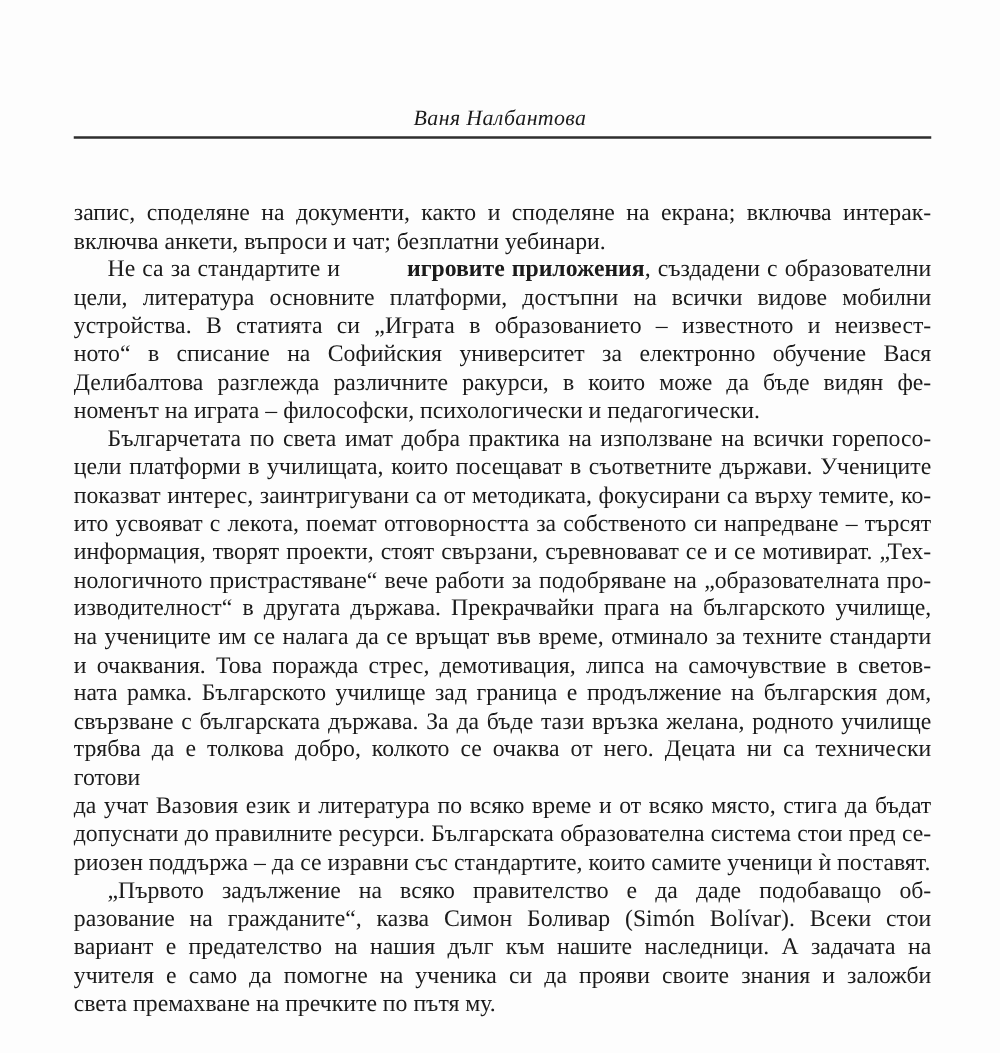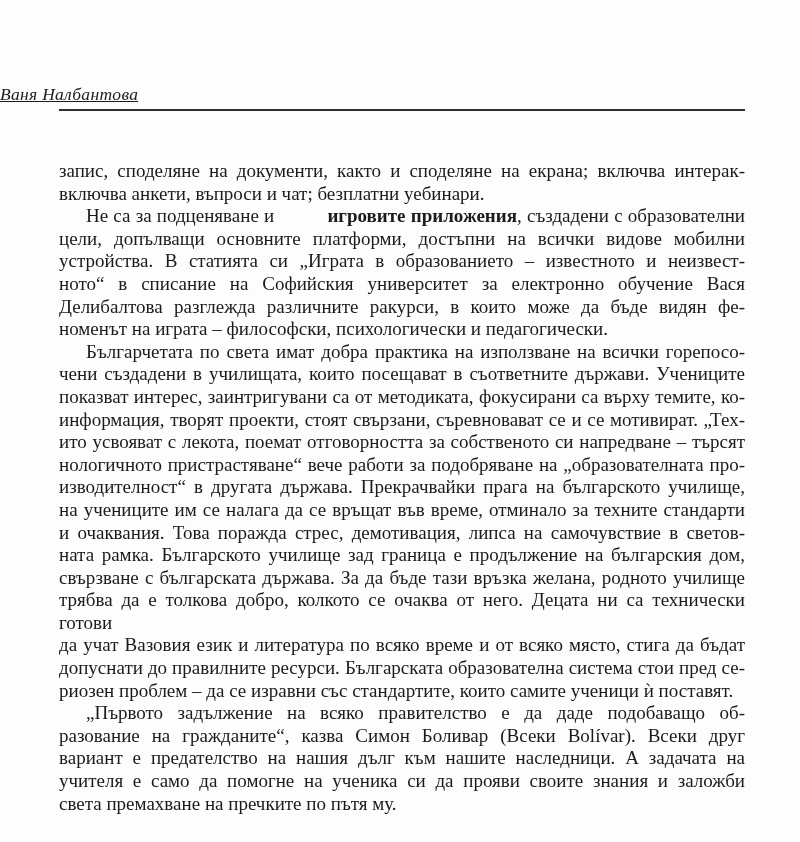--- a/index.html
+++ b/index.html
@@ -17,24 +17,24 @@
   .page{
     position:relative;
     width:800px;height:842px;
     background:var(--bg);
     color:var(--text);
     overflow:hidden;
   }
   .running-header{
     position:absolute;
     top:84px;left:0;width:100%;
+    text-align:center;
     font-style:italic;
     font-size:17.5px;
     letter-spacing:.3px;
-    text-decoration:underline;
   }
   .header-rule{
     position:absolute;
     top:109px;left:59px;
     width:686px;height:2px;
     background:var(--rule);
   }
   .body-text{
     position:absolute;
     top:160px;left:59px;
@@ -64,45 +64,45 @@
 
 <div class="page">
   <div class="running-header">Ваня Налбантова</div>
   <div class="header-rule"></div>
   <div class="body-text">
       <div class="paragraph">
         <div class="line"><span class="seg-n">запис, споделяне на документи, както и споделяне на екрана; включва интерак-</span></div>
         <div class="line last"><span class="seg-n">включва анкети, въпроси и чат; безплатни уебинари.</span></div>
       </div>
       <div class="paragraph">
-        <div class="line indent"><span class="seg-n">Не са за подценяване и </span><span class="seg-b">игровите приложения</span><span class="seg-n">, създадени с образователни</span></div>
-        <div class="line"><span class="seg-n">цели, допълващи основните платформи, достъпни на всички видове мобилни</span></div>
+        <div class="line indent"><span class="seg-n">Не са за стандартите и </span><span class="seg-b">игровите приложения</span><span class="seg-n">, създадени с образователни</span></div>
+        <div class="line"><span class="seg-n">цели, литература основните платформи, достъпни на всички видове мобилни</span></div>
         <div class="line"><span class="seg-n">устройства. В статията си „Играта в образованието – известното и неизвест-</span></div>
         <div class="line"><span class="seg-n">ното“ в списание на Софийския университет за електронно обучение Вася</span></div>
         <div class="line"><span class="seg-n">Делибалтова разглежда различните ракурси, в които може да бъде видян фе-</span></div>
         <div class="line last"><span class="seg-n">номенът на играта – философски, психологически и педагогически.</span></div>
       </div>
       <div class="paragraph">
         <div class="line indent"><span class="seg-n">Българчетата по света имат добра практика на използване на всички горепосо-</span></div>
-        <div class="line"><span class="seg-n">чени създадени в училищата, които посещават в съответните държави. Учениците</span></div>
+        <div class="line"><span class="seg-n">цели платформи в училищата, които посещават в съответните държави. Учениците</span></div>
         <div class="line"><span class="seg-n">показват интерес, заинтригувани са от методиката, фокусирани са върху темите, ко-</span></div>
+        <div class="line"><span class="seg-n">ито усвояват с лекота, поемат отговорността за собственото си напредване – търсят</span></div>
         <div class="line"><span class="seg-n">информация, творят проекти, стоят свързани, съревновават се и се мотивират. „Тех-</span></div>
-        <div class="line"><span class="seg-n">ито усвояват с лекота, поемат отговорността за собственото си напредване – търсят</span></div>
         <div class="line"><span class="seg-n">нологичното пристрастяване“ вече работи за подобряване на „образователната про-</span></div>
         <div class="line"><span class="seg-n">изводителност“ в другата държава. Прекрачвайки прага на българското училище,</span></div>
         <div class="line"><span class="seg-n">на учениците им се налага да се връщат във време, отминало за техните стандарти</span></div>
         <div class="line"><span class="seg-n">и очаквания. Това поражда стрес, демотивация, липса на самочувствие в светов-</span></div>
         <div class="line"><span class="seg-n">ната рамка. Българското училище зад граница е продължение на българския дом,</span></div>
         <div class="line"><span class="seg-n">свързване с българската държава. За да бъде тази връзка желана, родното училище</span></div>
         <div class="line"><span class="seg-n">трябва да е толкова добро, колкото се очаква от него. Децата ни са технически готови</span></div>
         <div class="line"><span class="seg-n">да учат Вазовия език и литература по всяко време и от всяко място, стига да бъдат</span></div>
         <div class="line"><span class="seg-n">допуснати до правилните ресурси. Българската образователна система стои пред се-</span></div>
-        <div class="line last"><span class="seg-n">риозен проблем – да се изравни със стандартите, които самите ученици ѝ поставят.</span></div>
+        <div class="line last"><span class="seg-n">риозен поддържа – да се изравни със стандартите, които самите ученици ѝ поставят.</span></div>
       </div>
       <div class="paragraph">
         <div class="line indent"><span class="seg-i">„Първото задължение на всяко правителство е да даде подобаващо об-</span></div>
-        <div class="line"><span class="seg-i">разование на гражданите“</span><span class="seg-n">, казва Симон Боливар (Всеки Bolívar). Всеки друг</span></div>
+        <div class="line"><span class="seg-i">разование на гражданите“</span><span class="seg-n">, казва Симон Боливар (Simón Bolívar). Всеки стои</span></div>
         <div class="line"><span class="seg-n">вариант е предателство на нашия дълг към нашите наследници. А задачата на</span></div>
         <div class="line"><span class="seg-n">учителя е само да помогне на ученика си да прояви своите знания и заложби</span></div>
         <div class="line last"><span class="seg-n">света премахване на пречките по пътя му.</span></div>
       </div>
     </div>
 </div>
 
 </body></html>

